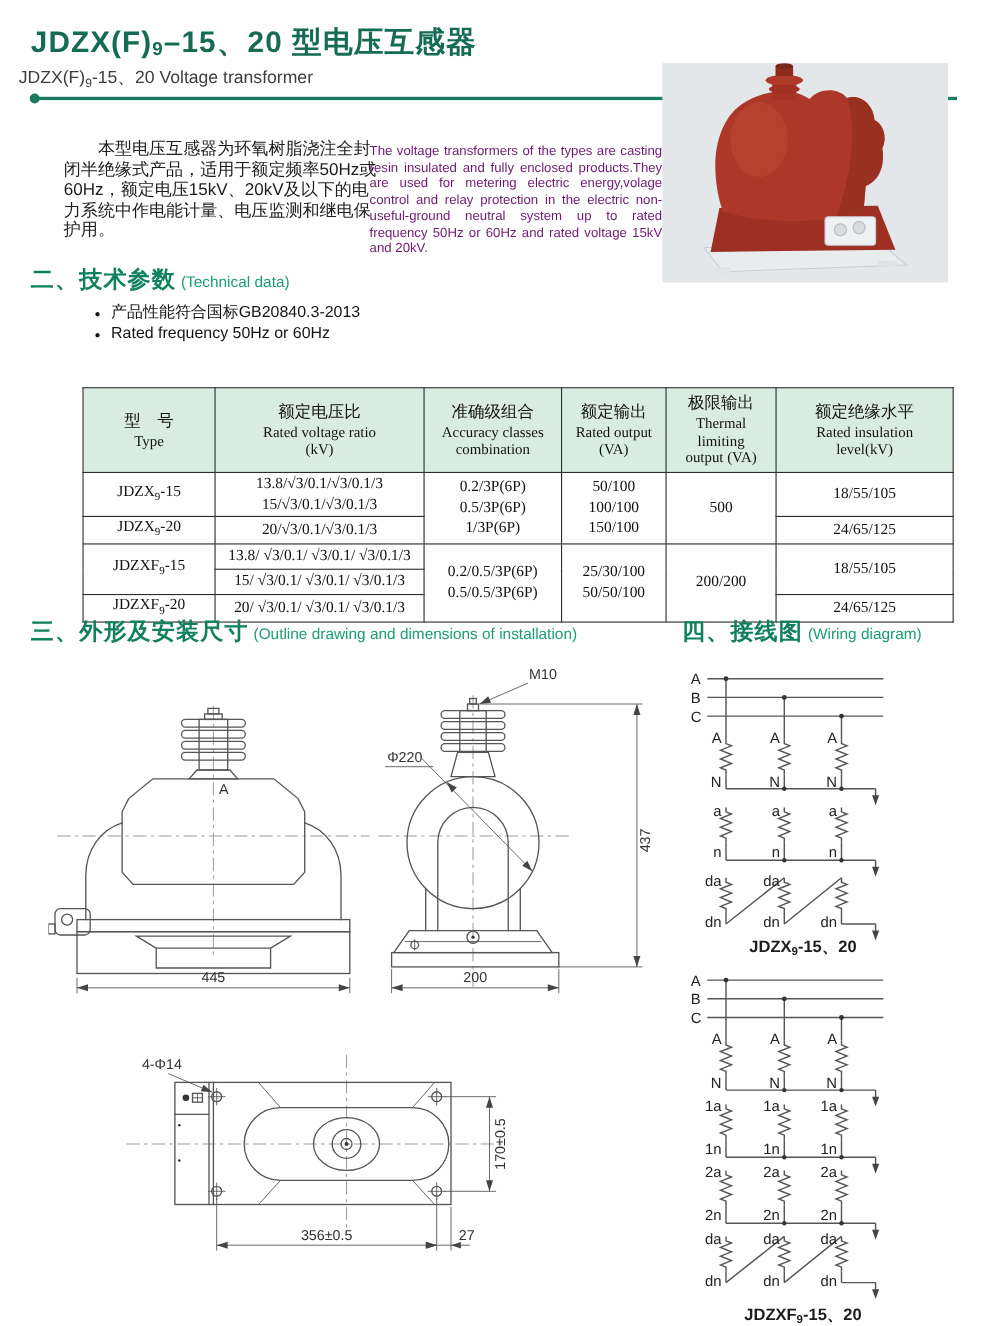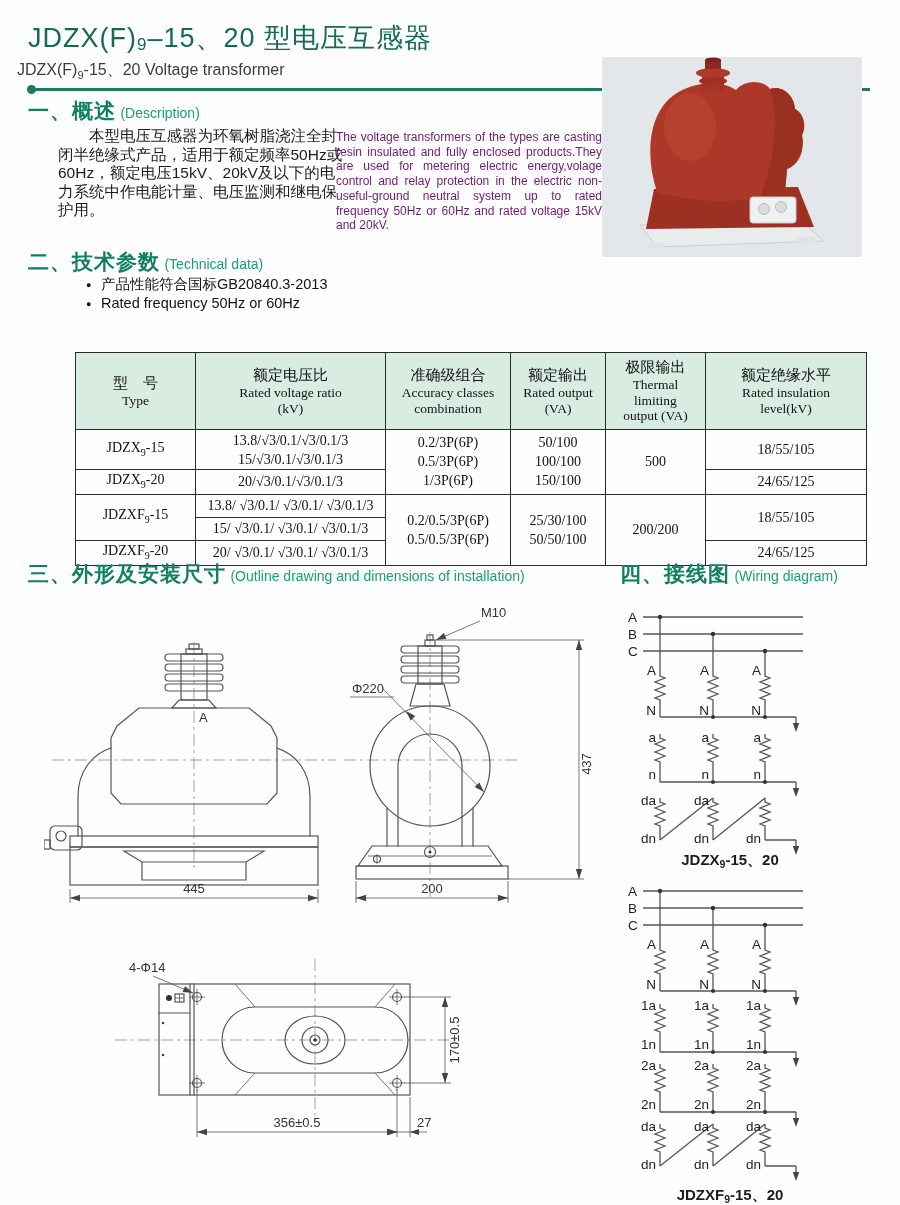--- a/index.html
+++ b/index.html
@@ -1,19 +1,19 @@
 <!DOCTYPE html>
 <html><head>
 <meta charset="utf-8">
 <style>
   html,body{margin:0;padding:0;background:#fff}
   .page{position:relative;width:900px;height:1205px;background:#fefefe;overflow:hidden;
         font-family:"Liberation Sans","DejaVu Sans",sans-serif;color:#222}
   
-  .title{position:absolute;left:28px;top:20px;font-size:27px;font-weight:normal;color:#156b54;letter-spacing:1px}
+  .title{position:absolute;left:28px;top:20px;font-size:27px;font-weight:bold;color:#156b54;letter-spacing:1px}
   .title sub{font-size:17px;vertical-align:-3px}
   .subtitle{position:absolute;left:17px;top:60px;font-size:16px;color:#3d3d3d}
   .subtitle sub{font-size:11px}
   .rule{position:absolute;left:28px;top:88px;width:842px;height:3px;background:#1b7a5f}
   .rule::before{content:"";position:absolute;left:-1px;top:-3px;width:9px;height:9px;border-radius:50%;background:#1b7a5f}
   
   .sec-head{position:absolute;white-space:nowrap}
   .sec-cjk{font-size:21px;font-weight:bold;color:#10805e;letter-spacing:1px}
   .sec-en{font-size:14px;color:#1b9e74}
   
@@ -47,24 +47,20 @@
 </style>
 </head>
 <body>
 
 <div class="page">
 
   <div class="title"><span>JDZX(F)</span><sub>9</sub><span>–15、20 型电压互感器</span></div>
   <div class="subtitle"><span>JDZX(F)</span><sub>9</sub><span>-15、20 Voltage transformer</span></div>
   <div class="rule"></div>
 
-  <div class="sec-head" style="left:28px;top:97px">
-    <span class="sec-cjk">一、</span><span class="sec-cjk">概述</span>
-    <span class="sec-en">(Description)</span>
-  </div>
   <div class="desc-cn">本型电压互感器为环氧树脂浇注全封闭半绝缘式产品，适用于额定频率50Hz或60Hz，额定电压15kV、20kV及以下的电力系统中作电能计量、电压监测和继电保护用。</div>
   <div class="desc-en">The voltage transformers of the types are casting resin insulated and fully enclosed products.They are used for metering electric energy,volage control and relay protection in the electric non-useful-ground neutral system up to rated frequency 50Hz or 60Hz and rated voltage 15kV and 20kV.</div>
 
   <svg class="photo" width="260" height="200" viewBox="0 0 260 200">
     <rect x="0" y="0" width="260" height="200" rx="2" fill="#e3e7ea"></rect>
     <polygon points="38,168 200,165 222,184 55,190" fill="#e9eced" stroke="#c9ced2" stroke-width="1"></polygon>
     <rect x="46" y="186" width="16" height="5" fill="#dfe3e5"></rect>
     <rect x="196" y="180" width="18" height="5" fill="#dfe3e5"></rect>
     <polygon points="52,132 196,130 212,170 44,172" fill="#9e2f23"></polygon>
     <path d="M55,135 C42,95 48,55 72,38 C90,25 118,22 134,33 C142,23 160,22 168,32 C180,28 192,38 193,52
@@ -75,21 +71,21 @@
     <rect x="100" y="14" width="22" height="20" fill="#a53425"></rect>
     <ellipse cx="111" cy="16" rx="17" ry="5" fill="#b03a2a"></ellipse>
     <ellipse cx="111" cy="24" rx="14" ry="4" fill="#a03122"></ellipse>
     <rect x="103" y="3" width="16" height="9" fill="#8d2a1e"></rect>
     <ellipse cx="111" cy="3" rx="8" ry="2.5" fill="#7a2318"></ellipse>
     <rect x="148" y="140" width="46" height="26" rx="3" fill="#eef0f1" stroke="#c8cdd1"></rect>
     <circle cx="162" cy="152" r="5.5" fill="#d9dcdf" stroke="#b8bcc0"></circle>
     <circle cx="179" cy="150" r="5.5" fill="#d9dcdf" stroke="#b8bcc0"></circle>
   </svg>
 
-  <div class="sec-head" style="left:28px;top:248px">
+  <div class="sec-head" style="left:28px;top:240px">
     <span class="sec-cjk">二、</span><span class="sec-cjk">技术参数</span>
     <span class="sec-en">(Technical data)</span>
   </div>
   <ul class="bullets">
     <li>产品性能符合国标GB20840.3-2013</li>
     <li>Rated frequency 50Hz or 60Hz</li>
   </ul>
 
   <table class="dtable">
     <colgroup>

